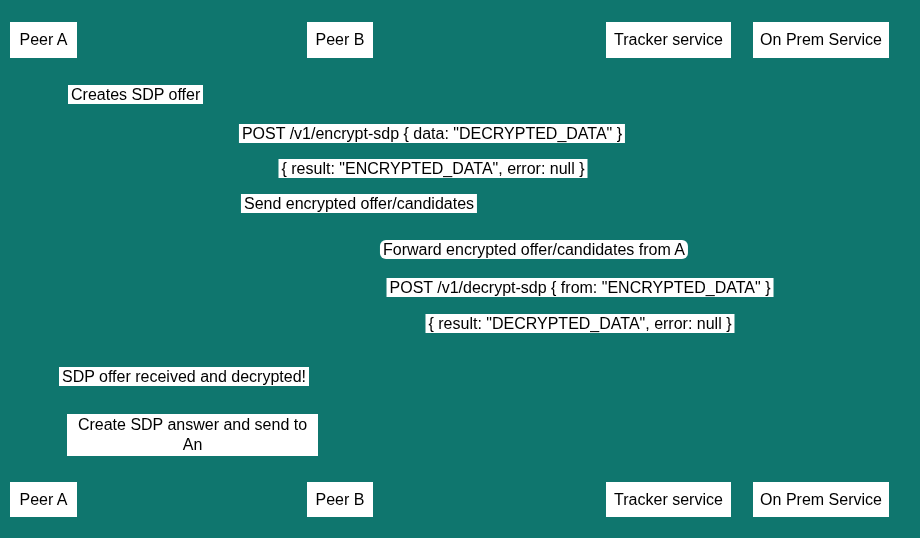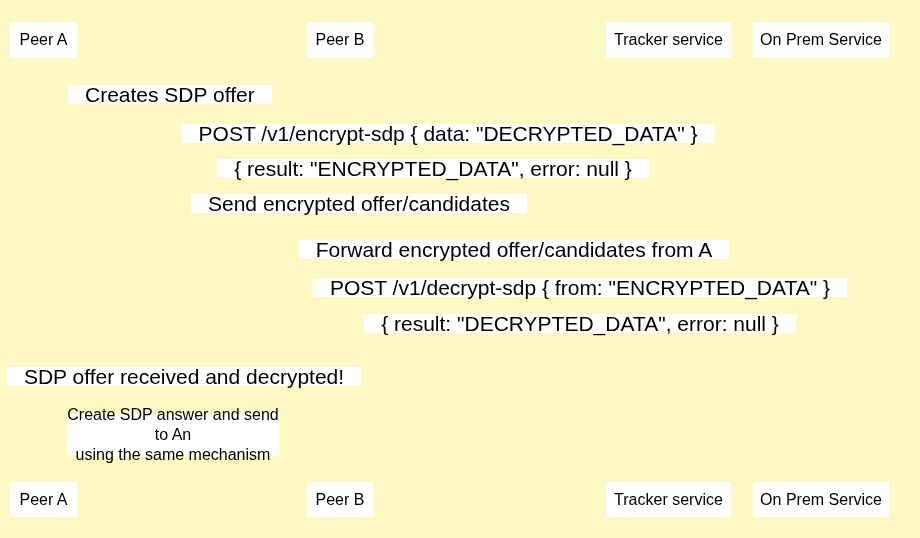--- a/index.html
+++ b/index.html
@@ -4,42 +4,42 @@
 <style>
   html, body {
     margin: 0;
     padding: 0;
     background: #000000;
   }
   .stage {
     position: relative;
     width: 920px;
     height: 538px;
-    background: #fef9c3;
+    background: #0f766e;
     overflow: hidden;
     font-family: "Liberation Sans", sans-serif;
     color: #000000;
   }
   .actor {
     position: absolute;
     background: #ffffff;
     color: #000000;
     display: flex;
     align-items: center;
     justify-content: center;
     font-size: 16px;
     white-space: nowrap;
   }
   .msg {
     position: absolute;
     background: #ffffff;
     color: #000000;
-    font-size: 21px;
+    font-size: 16px;
     line-height: 19px;
-    padding: 0 17px;
+    padding: 0 3px;
     white-space: nowrap;
   }
   .msg.centered {
     transform: translateX(-50%);
   }
   .note {
     position: absolute;
     background: #ffffff;
     color: #000000;
     font-size: 16px;
@@ -54,31 +54,30 @@
 <body>
 
 <div class="stage">
 
   <div class="actor" style="left:10px; top:22px; width:67px; height:36px;">Peer A</div>
   <div class="actor" style="left:307px; top:22px; width:66px; height:36px;">Peer B</div>
   <div class="actor" style="left:606px; top:22px; width:125px; height:36px;">Tracker service</div>
   <div class="actor" style="left:753px; top:22px; width:136px; height:36px;">On Prem Service</div>
 
   <div class="msg" style="left:68px; top:85px;">Creates SDP offer</div>
-  <div class="msg centered" style="left:448px; top:124px;">POST /v1/encrypt-sdp { data: "DECRYPTED_DATA" }</div>
+  <div class="msg centered" style="left:432px; top:124px;">POST /v1/encrypt-sdp { data: "DECRYPTED_DATA" }</div>
   <div class="msg centered" style="left:433px; top:159px;">{ result: "ENCRYPTED_DATA", error: null }</div>
   <div class="msg centered" style="left:359px; top:194px;">Send encrypted offer/candidates</div>
-  <div class="msg centered" style="left:514px; top:240px;">Forward encrypted offer/candidates from A</div>
+  <div class="msg centered" style="left:534px; top:240px;border-radius:6px;">Forward encrypted offer/candidates from A</div>
   <div class="msg centered" style="left:580px; top:278px;">POST /v1/decrypt-sdp { from: "ENCRYPTED_DATA" }</div>
   <div class="msg centered" style="left:580px; top:314px;">{ result: "DECRYPTED_DATA", error: null }</div>
   <div class="msg centered" style="left:184px; top:367px;">SDP offer received and decrypted!</div>
 
-  <div class="note" style="left:67px; top:414px; width:212px; height:42px;align-items:center;">
+  <div class="note" style="left:67px; top:414px; width:251px; height:42px;align-items:center;">
     <div>Create SDP answer and send to An</div>
-    <div>using the same mechanism</div>
   </div>
 
   <div class="actor" style="left:10px; top:482px; width:67px; height:35px;">Peer A</div>
   <div class="actor" style="left:307px; top:482px; width:66px; height:35px;">Peer B</div>
   <div class="actor" style="left:606px; top:482px; width:125px; height:35px;">Tracker service</div>
   <div class="actor" style="left:753px; top:482px; width:136px; height:35px;">On Prem Service</div>
 
 </div>
 
 </body></html>

